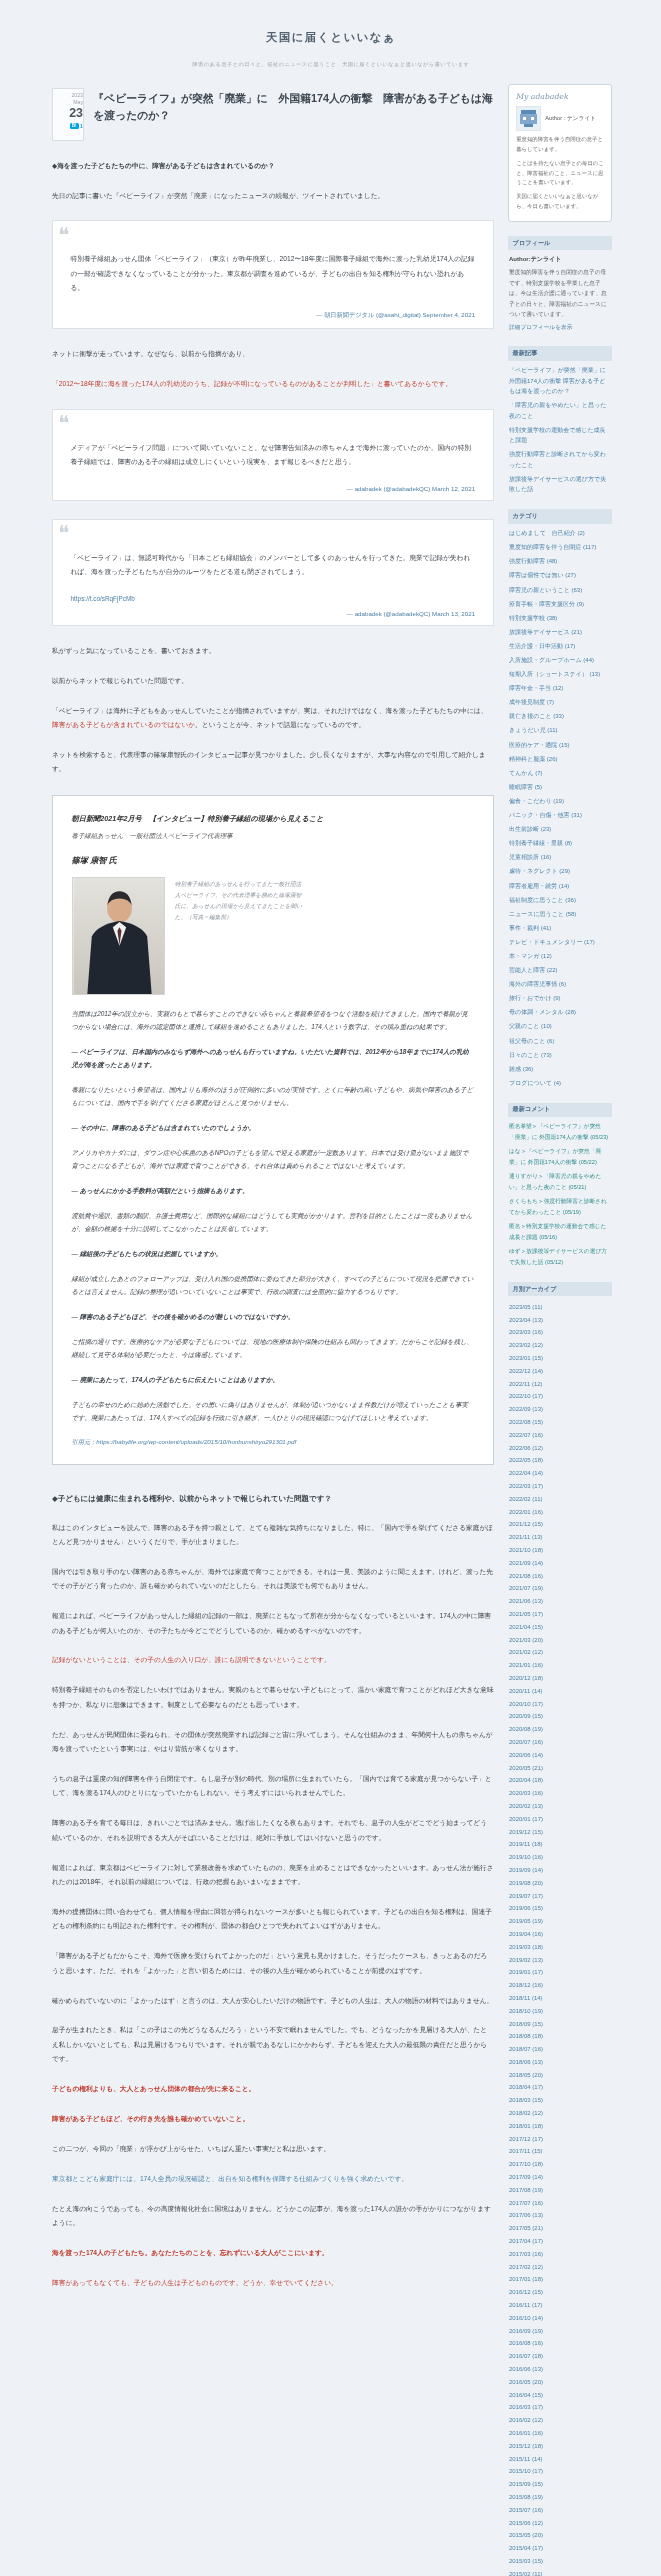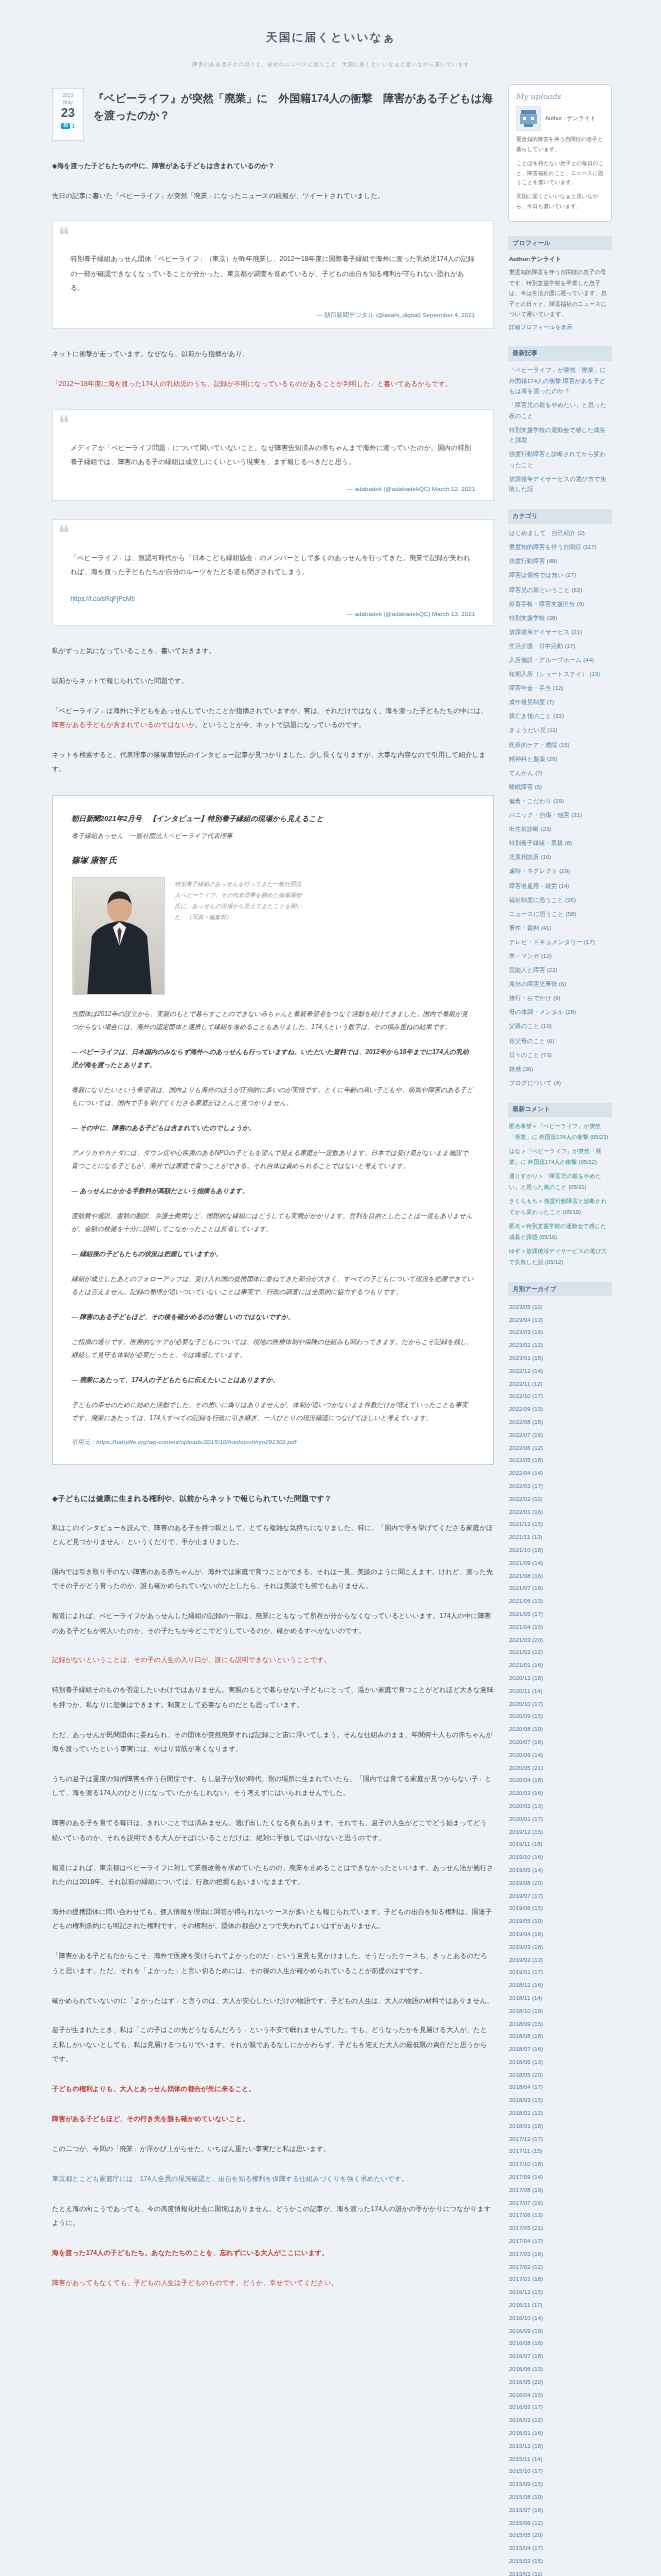--- a/index.html
+++ b/index.html
@@ -15,21 +15,21 @@
   .blog-title{font-size:11.3px;font-weight:bold;color:#53606e;letter-spacing:1.5px;margin:16px;cursor:pointer;}
   .blog-subtitle{font-size:5.2px;color:#9aa4ad;margin-top:6.2px;letter-spacing:0.5px;}
 
   
   .columns{display:flex;align-items:flex-start;padding:5.2px 50px 0 52px;gap:14.4px;}
   .main{flex:1;min-width:0;}
   .sidebar{width:104px;flex:none;}
 
   
   .article-head{display:flex;gap:9.3px;margin-top:4.1px;}
-  .datebox{width:30px;flex:none;text-align:center;border:0.5px solid #d7dde3;background:#fbfcfd;padding:3.1px 0 4.1px;height:44px;}
+  .datebox{width:30px;flex:none;text-align:right;border:0.5px solid #d7dde3;background:#fbfcfd;padding:3.1px 0 4.1px;height:44px;}
   .d-year{font-size:5.2px;color:#98a2ab;}
   .d-month{font-size:5.2px;color:#98a2ab;margin-top:0.5px;}
   .d-day{font-size:12.4px;font-weight:bold;color:#4a545e;margin-top:1px;}
   .bm-chip{display:inline-flex;align-items:center;gap:1.5px;margin-top:3.1px;cursor:pointer;}
   .bm-b{background:#00a4de;color:#fff;font-size:4.6px;font-weight:bold;padding:0.5px 2.1px;border-radius:1.5px;}
   .bm-count{font-size:5.2px;color:#00a4de;font-weight:bold;}
   .article-title{font-size:10.8px;font-weight:bold;color:#3d4650;line-height:1.55;margin:2.1px 0 0;cursor:pointer;}
 
   
   .main p{font-size:6.7px;line-height:2.15;margin:15.5px 0;color:#3c434a;}
@@ -237,21 +237,21 @@
           <p class="bold-red">海を渡った174人の子どもたち。あなたたちのことを、忘れずにいる大人がここにいます。</p>
 
           <p class="red">障害があってもなくても、子どもの人生は子どものものです。どうか、幸せでいてください。</p>
         </div>
 
     </main>
 
     <aside class="sidebar">
 
       <div class="side-box profile-card">
-        <div class="myprofile-title">My uploads</div>
+        <div class="myprofile-title">My adabadek</div>
         <div class="profile-row">
           <div class="avatar">
             <svg viewBox="0 0 16 16" width="23" height="23" shape-rendering="crispEdges" xmlns="http://www.w3.org/2000/svg">
               <rect width="16" height="16" fill="#e8f1f8"></rect>
               <rect x="3" y="2" width="10" height="3" fill="#5b8ab8"></rect>
               <rect x="2" y="5" width="12" height="7" fill="#7fa8cc"></rect>
               <rect x="4" y="7" width="2" height="2" fill="#ffffff"></rect>
               <rect x="10" y="7" width="2" height="2" fill="#ffffff"></rect>
               <rect x="5" y="12" width="6" height="2" fill="#5b8ab8"></rect>
             </svg>

